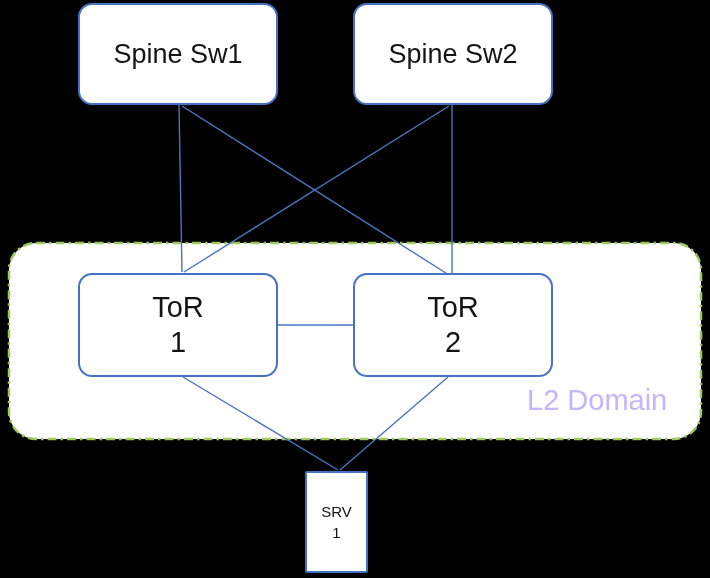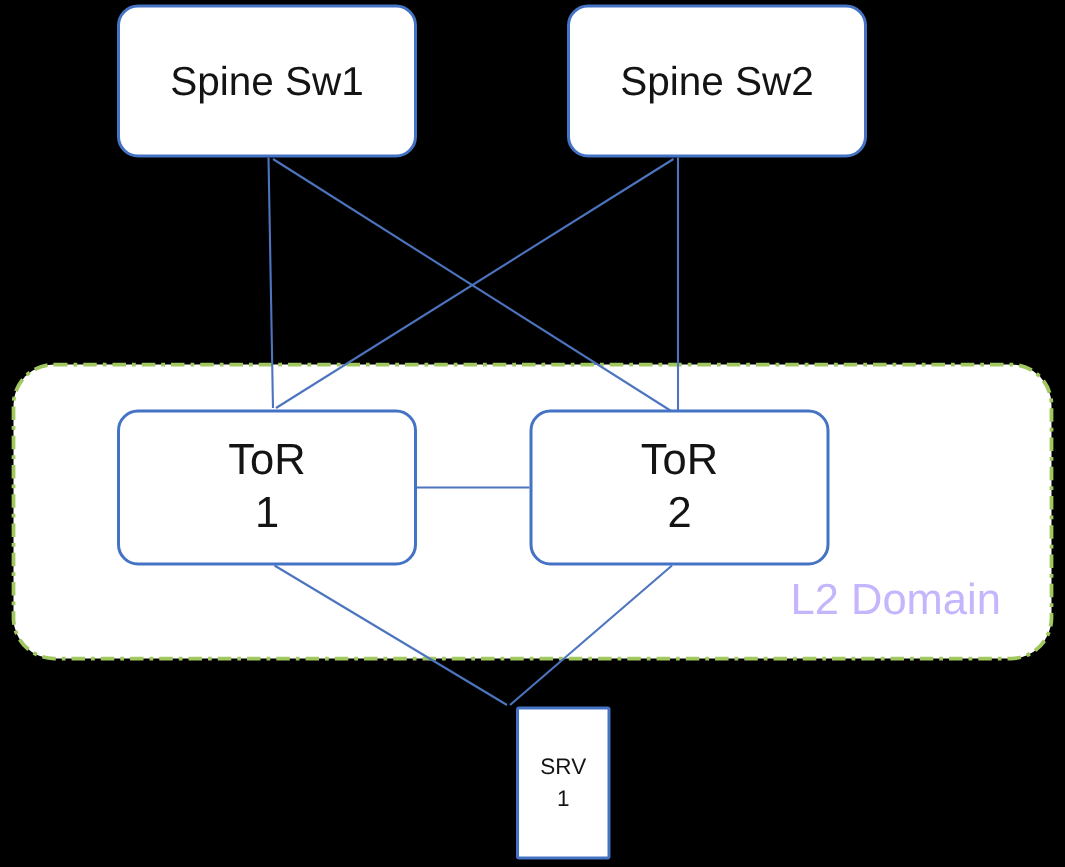--- a/index.html
+++ b/index.html
@@ -75,34 +75,34 @@
       <line x1="278" y1="325" x2="353" y2="325" stroke="#4C74BF"></line>
       <line x1="183" y1="377" x2="338" y2="470" stroke="#4C74BF"></line>
       <line x1="448" y1="377" x2="340" y2="470" stroke="#4C74BF"></line>
     </g>
   </svg>
 
   <div class="node spine" style="left:78px; top:3px; width:200px; height:102px;">
     <span>Spine Sw1</span>
   </div>
 
-  <div class="node spine" style="left:353px; top:3px; width:200px; height:102px;margin-left:25px;">
+  <div class="node spine" style="left:353px; top:3px; width:200px; height:102px;">
     <span>Spine Sw2</span>
   </div>
 
   <div class="node tor" style="left:78px; top:273px; width:200px; height:104px;">
     <span>ToR</span>
     <span>1</span>
   </div>
 
   <div class="node tor" style="left:353px; top:273px; width:200px; height:104px;">
     <span>ToR</span>
     <span>2</span>
   </div>
 
-  <div class="node srv" style="left:305px; top:471px; width:63px; height:102px;margin-left:39px;">
+  <div class="node srv" style="left:305px; top:471px; width:63px; height:102px;">
     <span>SRV</span>
     <span>1</span>
   </div>
 
   <div class="l2-label">L2 Domain</div>
 
 </div>
 
 </body></html>

